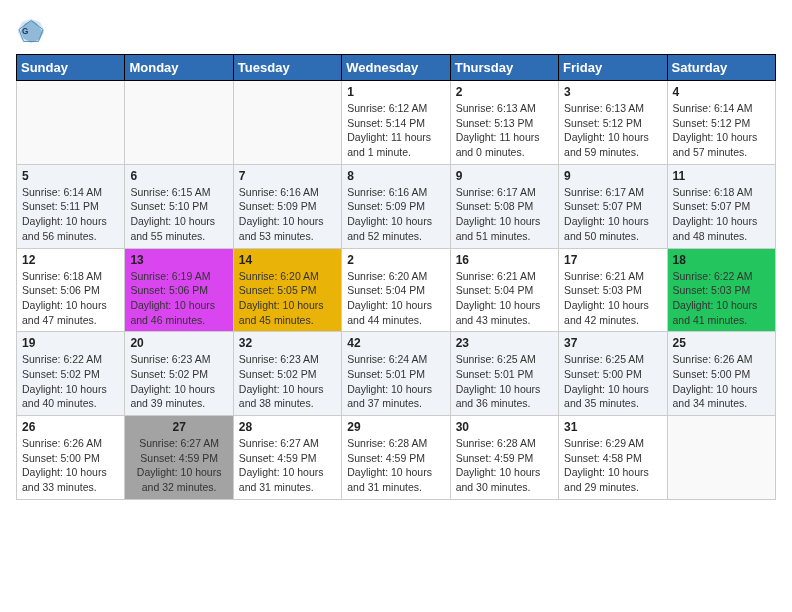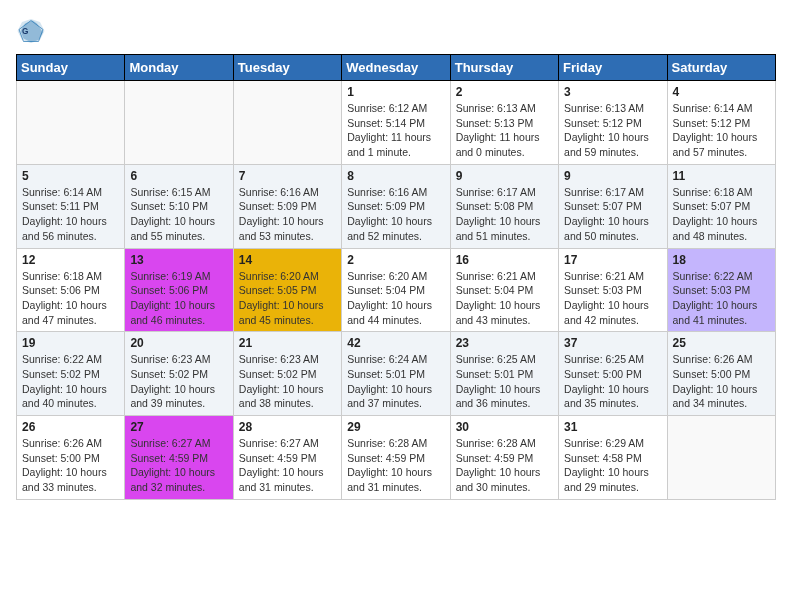--- a/index.html
+++ b/index.html
@@ -193,36 +193,36 @@
           <div class="day-info">Sunrise: 6:20 AM<br>Sunset: 5:04 PM<br>Daylight: 10 hours<br>and 44 minutes.</div>
         </td>
         <td style="background: rgb(255, 255, 255);">
           <div class="day-number">16</div>
           <div class="day-info">Sunrise: 6:21 AM<br>Sunset: 5:04 PM<br>Daylight: 10 hours<br>and 43 minutes.</div>
         </td>
         <td style="background: rgb(255, 255, 255);">
           <div class="day-number">17</div>
           <div class="day-info">Sunrise: 6:21 AM<br>Sunset: 5:03 PM<br>Daylight: 10 hours<br>and 42 minutes.</div>
         </td>
-        <td style="background: #c4b5fd;">
+        <td style="background: #22c55e;">
           <div class="day-number">18</div>
           <div class="day-info">Sunrise: 6:22 AM<br>Sunset: 5:03 PM<br>Daylight: 10 hours<br>and 41 minutes.</div>
         </td>
       </tr>
       <tr>
         <td style="background: rgb(240, 244, 248);">
           <div class="day-number">19</div>
           <div class="day-info">Sunrise: 6:22 AM<br>Sunset: 5:02 PM<br>Daylight: 10 hours<br>and 40 minutes.</div>
         </td>
         <td style="background: rgb(240, 244, 248); margin-top: 23px;">
           <div class="day-number">20</div>
           <div class="day-info">Sunrise: 6:23 AM<br>Sunset: 5:02 PM<br>Daylight: 10 hours<br>and 39 minutes.</div>
         </td>
         <td style="background: rgb(240, 244, 248);">
-          <div class="day-number">21</div>
+          <div class="day-number">32</div>
           <div class="day-info">Sunrise: 6:23 AM<br>Sunset: 5:02 PM<br>Daylight: 10 hours<br>and 38 minutes.</div>
         </td>
         <td style="background: rgb(240, 244, 248);">
           <div class="day-number">42</div>
           <div class="day-info">Sunrise: 6:24 AM<br>Sunset: 5:01 PM<br>Daylight: 10 hours<br>and 37 minutes.</div>
         </td>
         <td style="background: rgb(240, 244, 248);">
           <div class="day-number">23</div>
           <div class="day-info">Sunrise: 6:25 AM<br>Sunset: 5:01 PM<br>Daylight: 10 hours<br>and 36 minutes.</div>
         </td>
@@ -233,21 +233,21 @@
         <td style="background: rgb(240, 244, 248);">
           <div class="day-number">25</div>
           <div class="day-info">Sunrise: 6:26 AM<br>Sunset: 5:00 PM<br>Daylight: 10 hours<br>and 34 minutes.</div>
         </td>
       </tr>
       <tr>
         <td style="background: rgb(255, 255, 255);">
           <div class="day-number">26</div>
           <div class="day-info">Sunrise: 6:26 AM<br>Sunset: 5:00 PM<br>Daylight: 10 hours<br>and 33 minutes.</div>
         </td>
-        <td style="background: #d946ef;">
+        <td style="background: #a3a3a3; text-align: center;">
           <div class="day-number">27</div>
           <div class="day-info">Sunrise: 6:27 AM<br>Sunset: 4:59 PM<br>Daylight: 10 hours<br>and 32 minutes.</div>
         </td>
         <td style="background: rgb(255, 255, 255);">
           <div class="day-number">28</div>
           <div class="day-info">Sunrise: 6:27 AM<br>Sunset: 4:59 PM<br>Daylight: 10 hours<br>and 31 minutes.</div>
         </td>
         <td style="background: rgb(255, 255, 255);">
           <div class="day-number">29</div>
           <div class="day-info">Sunrise: 6:28 AM<br>Sunset: 4:59 PM<br>Daylight: 10 hours<br>and 31 minutes.</div>

